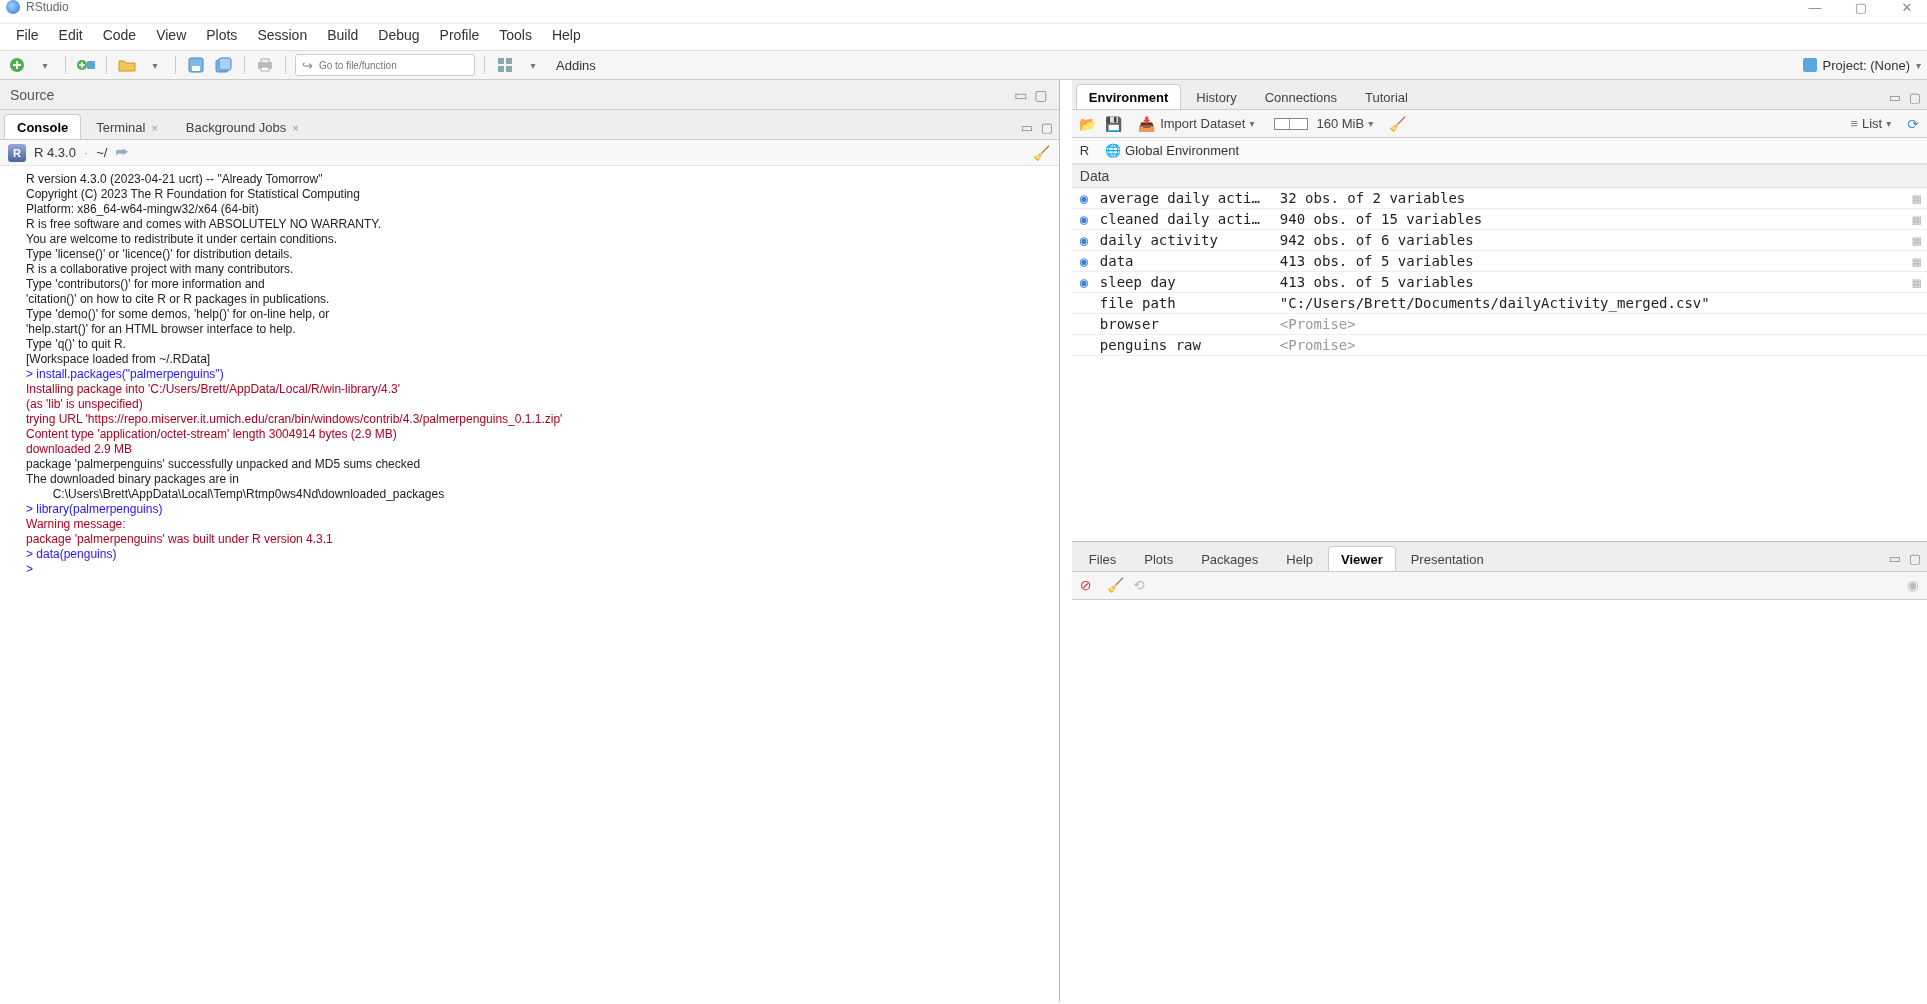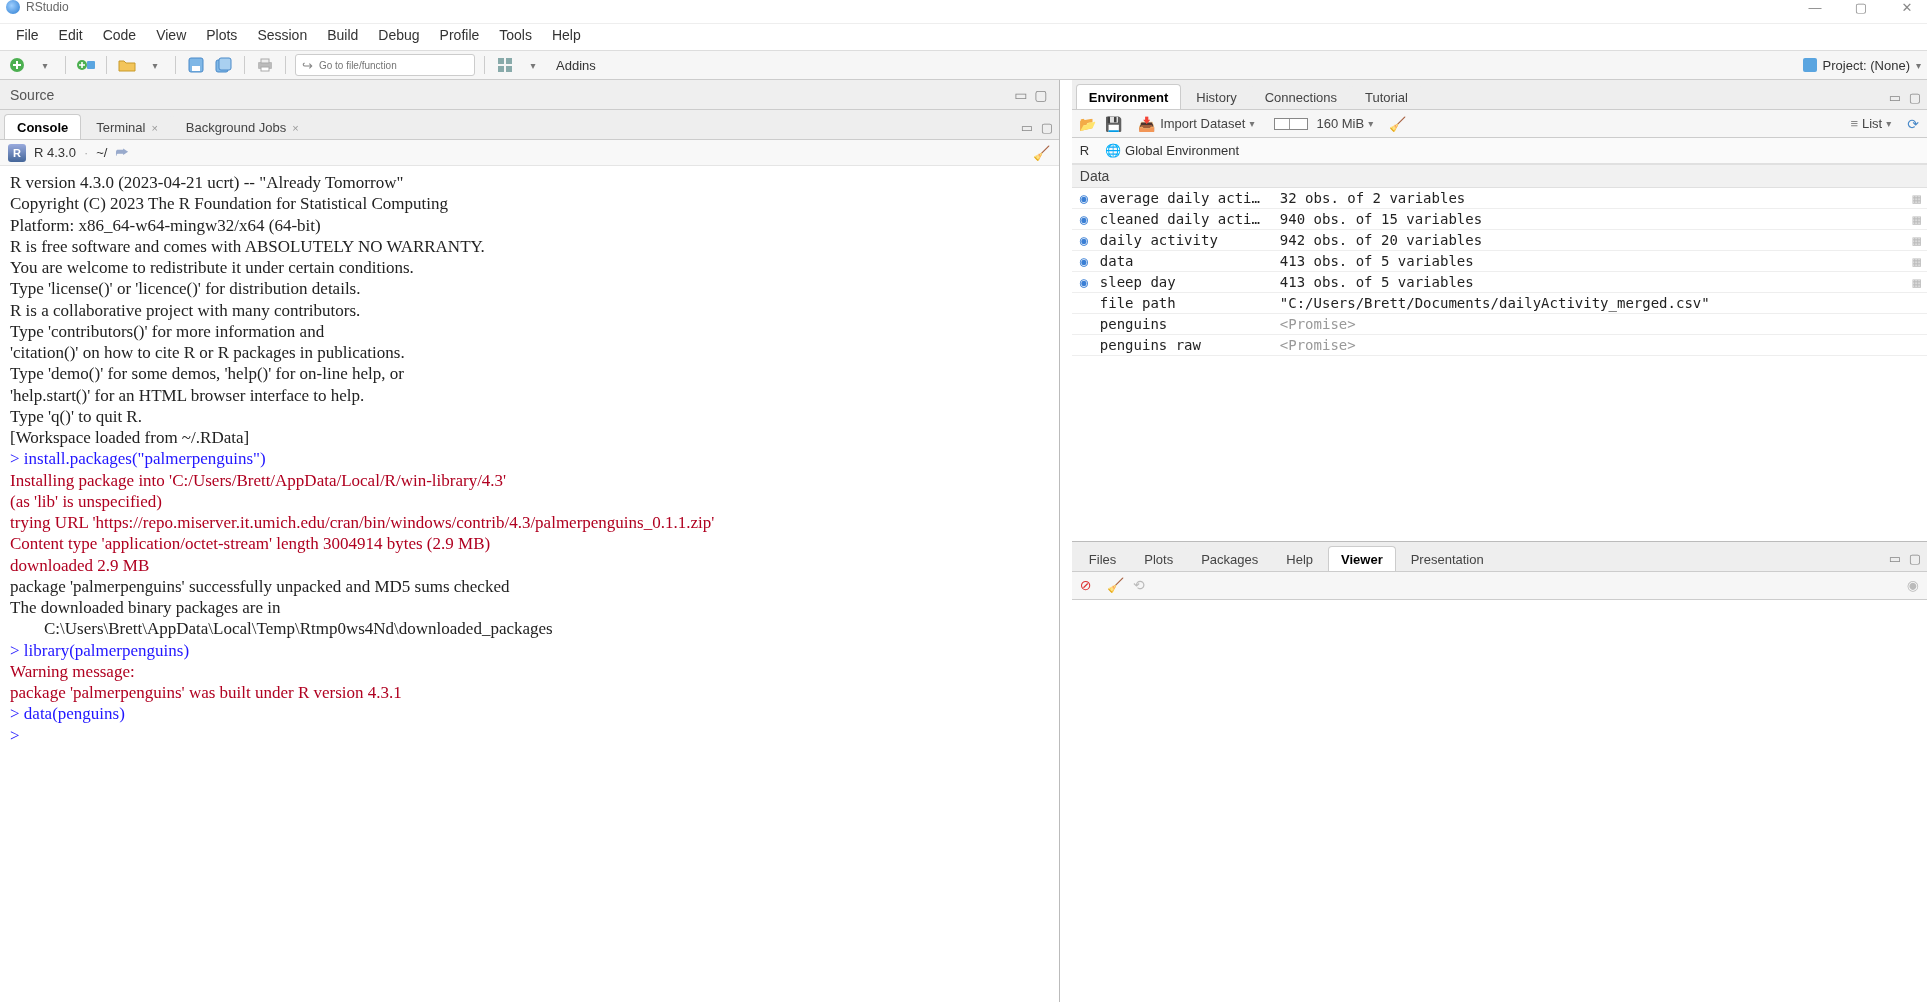--- a/index.html
+++ b/index.html
@@ -93,23 +93,23 @@
 .subbar .flex-spacer { flex:1; }
 .subbar .pill { display:flex; align-items:center; gap:4px; cursor:pointer;}
 .subbar .dd::after { content:" ▾"; font-size:10px; color:#777;}
 .subbar2 { display:flex; align-items:center; padding:3px 8px; gap:8px; background:#fafafa; border-bottom:1px solid #e0e0e0; height:26px; font-size:13px;}
 
 .console-info { display:flex; align-items:center; gap:8px; padding:3px 8px; background:#f8f8f8; border-bottom:1px solid #e5e5e5; height:26px; font-size:13px;}
 .r-badge { width:18px;height:18px; background:linear-gradient(#9ad,#469); border-radius:3px; color:#fff; font-weight:bold; font-size:11px; display:flex;align-items:center;justify-content:center;}
 
 .console-body {
   flex:1; overflow:auto;
-  font-family: Liberation Serif, serif;
-  font-size: 17px; line-height:1.25;
-  padding:6px 10px; white-space:pre-wrap; color:#222;
+  font-family: Liberation Sans, sans-serif;
+  font-size: 12px; line-height:1.25;
+  padding:6px 26px; white-space:pre-wrap; color:#222;
 }
 .con-blue { color:#2015ff;}
 .con-red { color:#b00020;}
 .con-black { color:#222;}
 
 .env-body { flex:1; overflow:auto; font-family: Consolas, monospace; font-size:14px; }
 .env-section { background:#f1f1f1; border-top:1px solid #e0e0e0; border-bottom:1px solid #e0e0e0; padding:3px 8px; color:#444; font-family:"Segoe UI",sans-serif;}
 .env-row { display:flex; align-items:center; border-bottom:1px solid #eee; padding:2px 6px 2px 8px; gap:6px;}
 .env-row .bullet { width:14px; color:#3a7fd5;}
 .env-row .name { flex:0 0 174px; overflow:hidden; text-overflow:ellipsis; white-space:nowrap; color:#222;}
@@ -305,21 +305,21 @@
           </div>
           <div class="env-row">
             <span class="bullet">◉</span>
             <span class="name">cleaned_daily_acti…</span>
             <span class="desc">940 obs. of 15 variables</span>
             <span class="grid-icon">▦</span>
           </div>
           <div class="env-row">
             <span class="bullet">◉</span>
             <span class="name">daily_activity</span>
-            <span class="desc">942 obs. of 20 variables</span>
+            <span class="desc">942 obs. of 6 variables</span>
             <span class="grid-icon">▦</span>
           </div>
           <div class="env-row">
             <span class="bullet">◉</span>
             <span class="name">data</span>
             <span class="desc">413 obs. of 5 variables</span>
             <span class="grid-icon">▦</span>
           </div>
           <div class="env-row">
             <span class="bullet">◉</span>
@@ -327,21 +327,21 @@
             <span class="desc">413 obs. of 5 variables</span>
             <span class="grid-icon">▦</span>
           </div>
           <div class="env-row">
             <span class="bullet"></span>
             <span class="name">file_path</span>
             <span class="desc">"C:/Users/Brett/Documents/dailyActivity_merged.csv"</span>
           </div>
           <div class="env-row">
             <span class="bullet"></span>
-            <span class="name">penguins</span>
+            <span class="name">browser</span>
             <span class="desc promise">&lt;Promise&gt;</span>
           </div>
           <div class="env-row">
             <span class="bullet"></span>
             <span class="name">penguins_raw</span>
             <span class="desc promise">&lt;Promise&gt;</span>
           </div>
         </div>
     </div>
 

